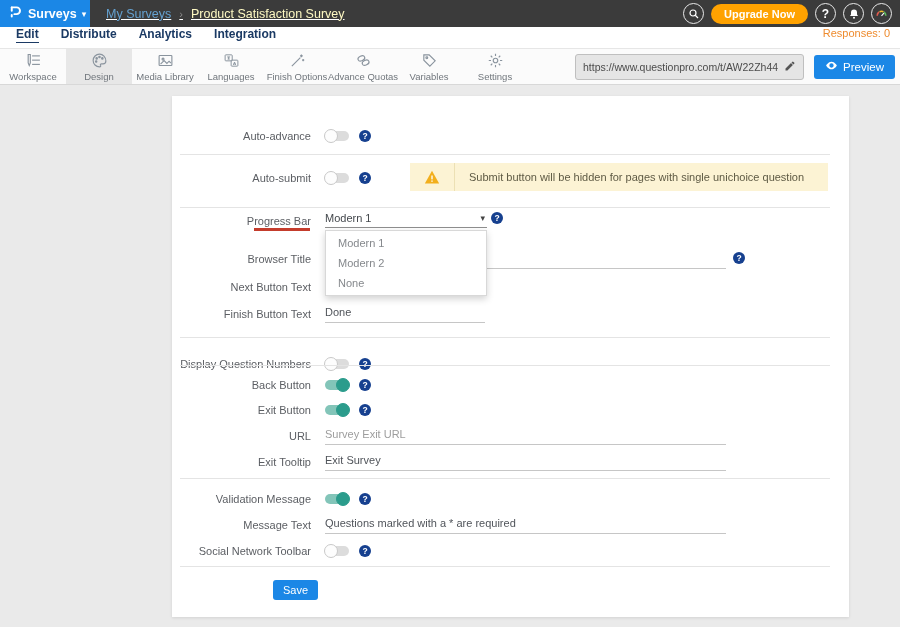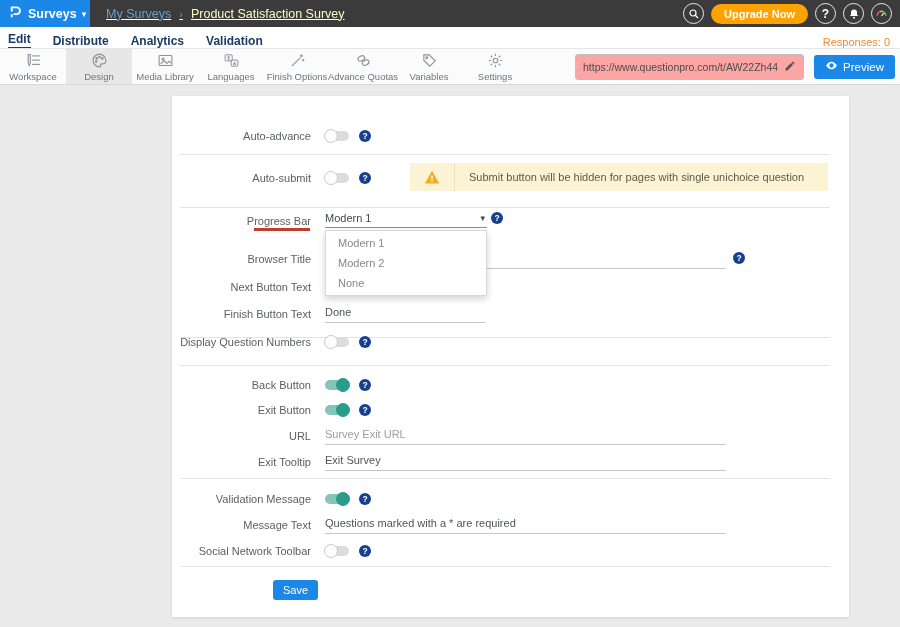--- a/index.html
+++ b/index.html
@@ -20,36 +20,36 @@
   .top-actions{margin-left:auto;display:flex;align-items:center;gap:7px;padding-right:8px;}
   .circ{width:21px;height:21px;border-radius:50%;border:1.5px solid #e9e9e9;box-sizing:border-box;
     display:flex;align-items:center;justify-content:center;cursor:pointer;flex:0 0 auto;}
   .circ svg{display:block;}
   .circ.qm{color:#fff;font-size:12px;font-weight:bold;}
   .upgrade{background:#ffa200;color:#fff;font-size:11px;font-weight:700;border:none;
     border-radius:11px;padding:4px 13px;cursor:pointer;}
 
   
   .navrow{position:absolute;top:27px;left:0;width:900px;height:21px;background:#ffffff;
-    display:flex;align-items:flex-end;gap:22px;padding-left:8px;box-sizing:border-box;}
+    display:flex;align-items:flex-start;gap:22px;padding-left:16px;box-sizing:border-box;}
   .navlink{font-size:12px;font-weight:700;color:#1b3a64;cursor:pointer;}
   .navlink.active{border-bottom:1.5px solid #1b3a64;padding-bottom:1px;}
   .responses{margin-left:auto;margin-right:10px;font-size:11px;color:#ee8b2e;}
 
   
   .toolbar{position:absolute;top:48px;left:0;width:900px;height:37px;background:#fbfbfb;
     border-top:1px solid #e6e6e6;border-bottom:1px solid #d8d8d8;box-sizing:border-box;
     display:flex;align-items:stretch;}
   .titem{width:66px;display:flex;flex-direction:column;align-items:center;justify-content:center;
     gap:2px;cursor:pointer;}
   .titem.active{background:#e7e7e7;}
   .titem .tlabel{font-size:9.5px;color:#70767c;white-space:nowrap;}
   .titem svg{display:block;}
   .tb-right{margin-left:auto;display:flex;align-items:center;gap:10px;padding-right:5px;}
-  .urlbox{display:flex;align-items:center;gap:6px;background:#fca5a5;border:1px solid #bfbfbf;
+  .urlbox{display:flex;align-items:center;gap:6px;background:#e5e5e5;border:1px solid #bfbfbf;
     border-radius:3px;height:24px;padding:0 7px;cursor:text;}
   .urltext{font-size:10.5px;color:#4c4c4c;white-space:nowrap;}
   .previewbtn{display:flex;align-items:center;gap:5px;background:#1b87e6;color:#fff;border:none;
     border-radius:3px;height:24px;padding:0 11px;font-size:11.5px;cursor:pointer;}
 
   
   .content{position:absolute;top:85px;left:0;width:900px;height:542px;background:#eaeaea;}
   .sidebar{position:absolute;left:40px;top:11px;width:132px;}
   .sitem{height:27px;background:#ececec;border-bottom:1px solid #f8f8f8;display:flex;
     align-items:center;padding-left:14px;font-size:11px;color:#5f646a;cursor:pointer;box-sizing:border-box;}
@@ -148,21 +148,21 @@
           </svg>
         </span>
       </span>
     </div>
   </header>
 
   <nav class="navrow">
     <span class="navlink active">Edit</span>
     <span class="navlink">Distribute</span>
     <span class="navlink">Analytics</span>
-    <span class="navlink">Validation</span>
+    <span class="navlink">Integration</span>
     <span class="responses">Responses: 0</span>
   </nav>
 
   <div class="toolbar">
     <div class="titem">
       <span>
         <svg width="17" height="17" viewBox="0 0 24 24" fill="none" stroke="#8a949e" stroke-width="1.6">
           <line x1="10" y1="5.5" x2="21" y2="5.5"></line>
             <line x1="10" y1="11.5" x2="21" y2="11.5"></line>
             <line x1="10" y1="17.5" x2="21" y2="17.5"></line>
@@ -325,21 +325,21 @@
       </div>
       <div class="ufield" style="top:182px;width:160px">Next</div>
 
       <div class="frow" style="top:210px;width:677px">
         <span class="flabel">Finish Button Text</span>
       </div>
       <div class="ufield" style="top:209px;width:160px">Done</div>
 
       <div class="sep" style="top:241px"></div>
 
-      <div class="frow" style="top:238px;width:677px">
+      <div class="frow" style="top:260px;width:677px">
         <span class="flabel">Display Question Numbers</span>
         <span class="fctl">
           <span class="toggle">
               <span class="knob"></span>
             </span>
           <span class="help">?</span>
         </span>
       </div>
       <div class="sep" style="top:269px"></div>
 

